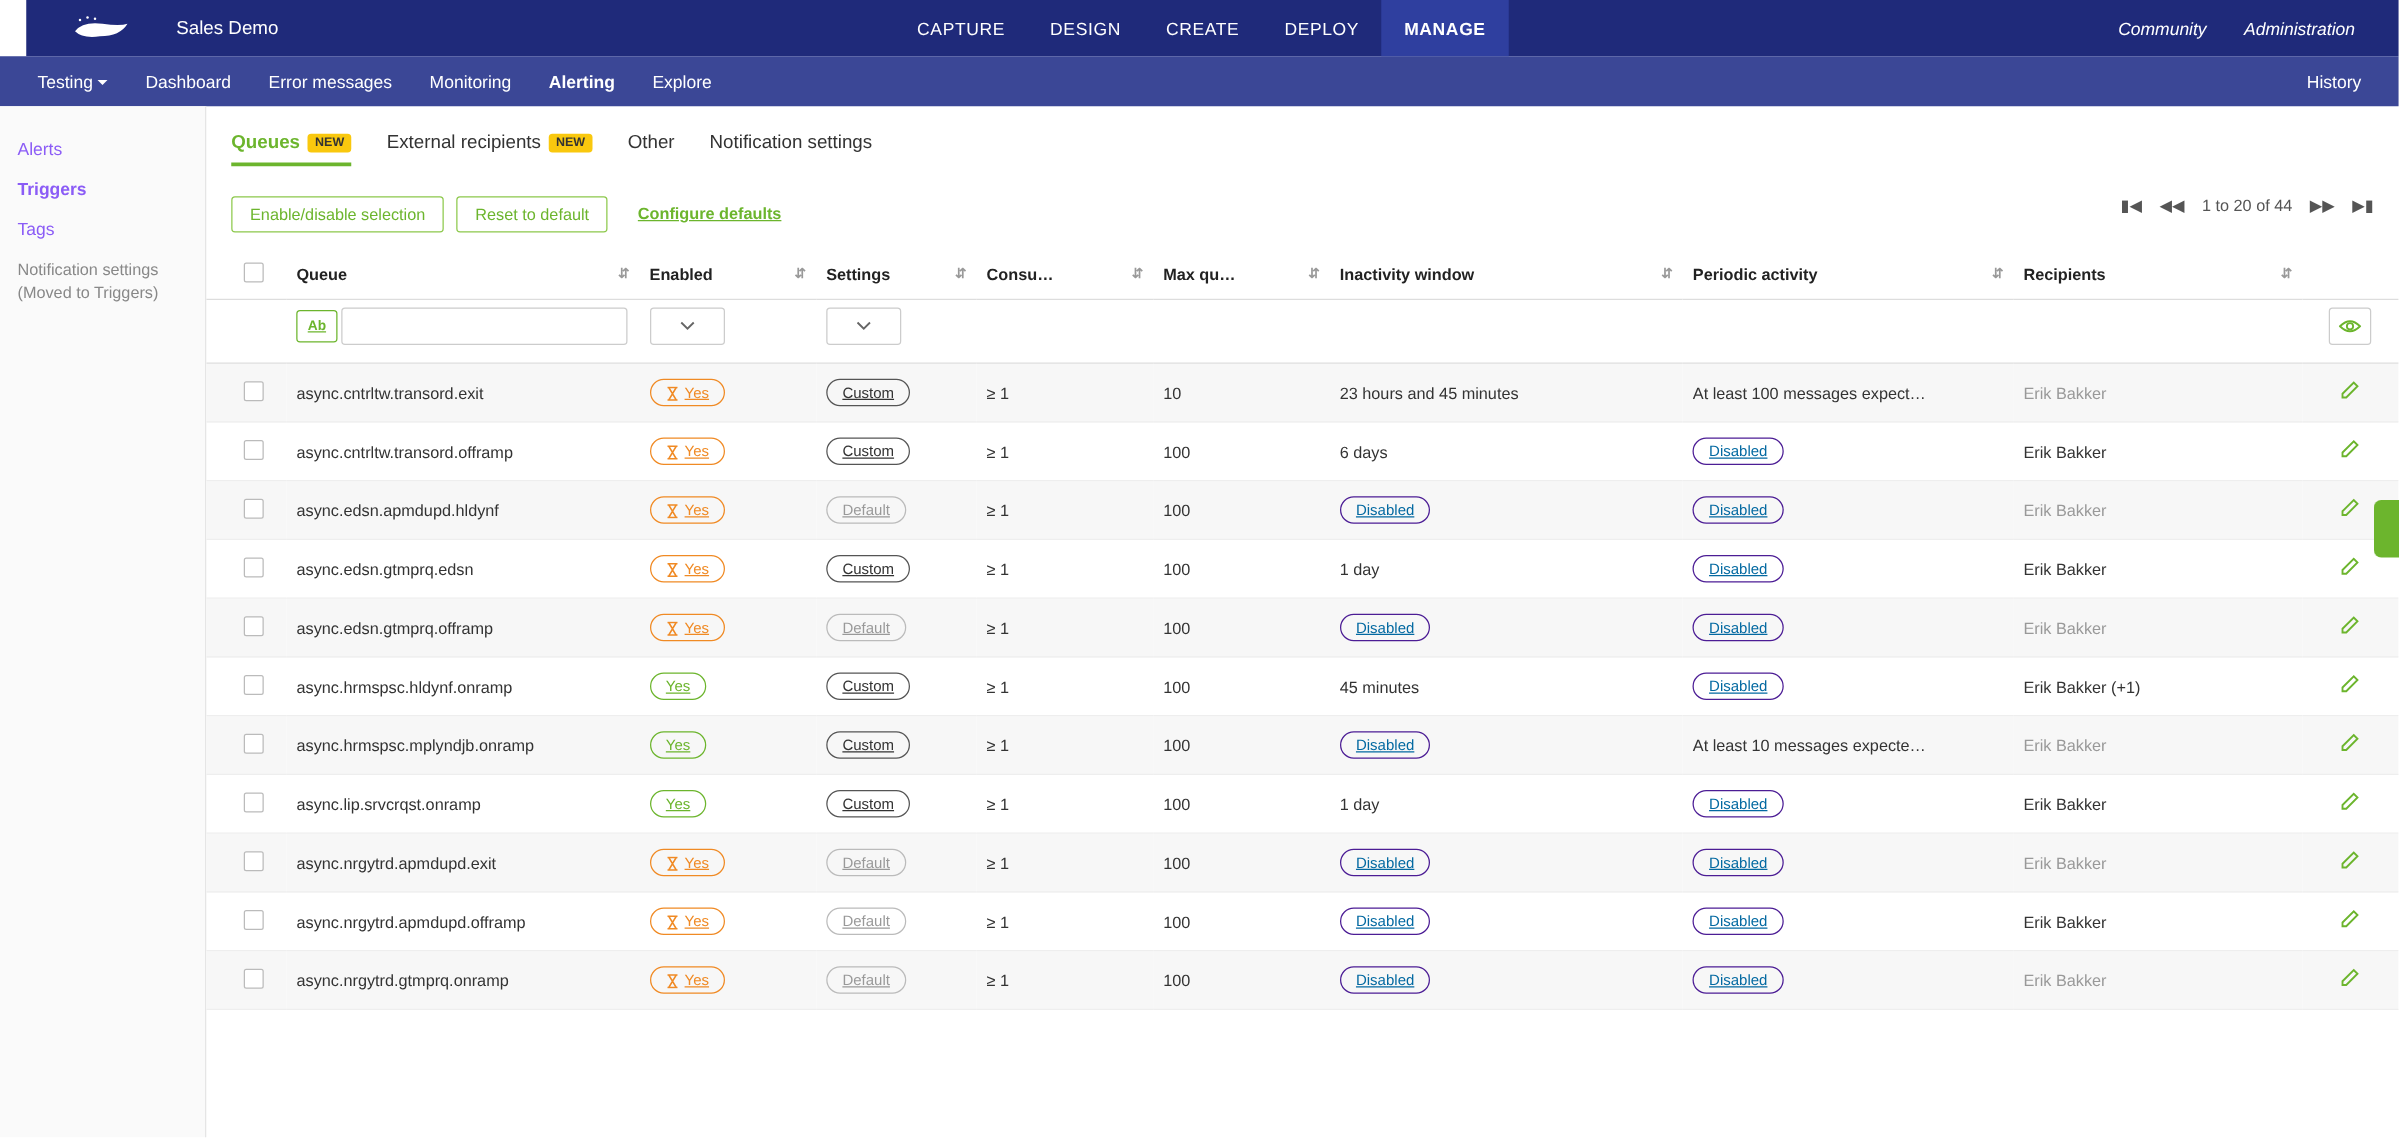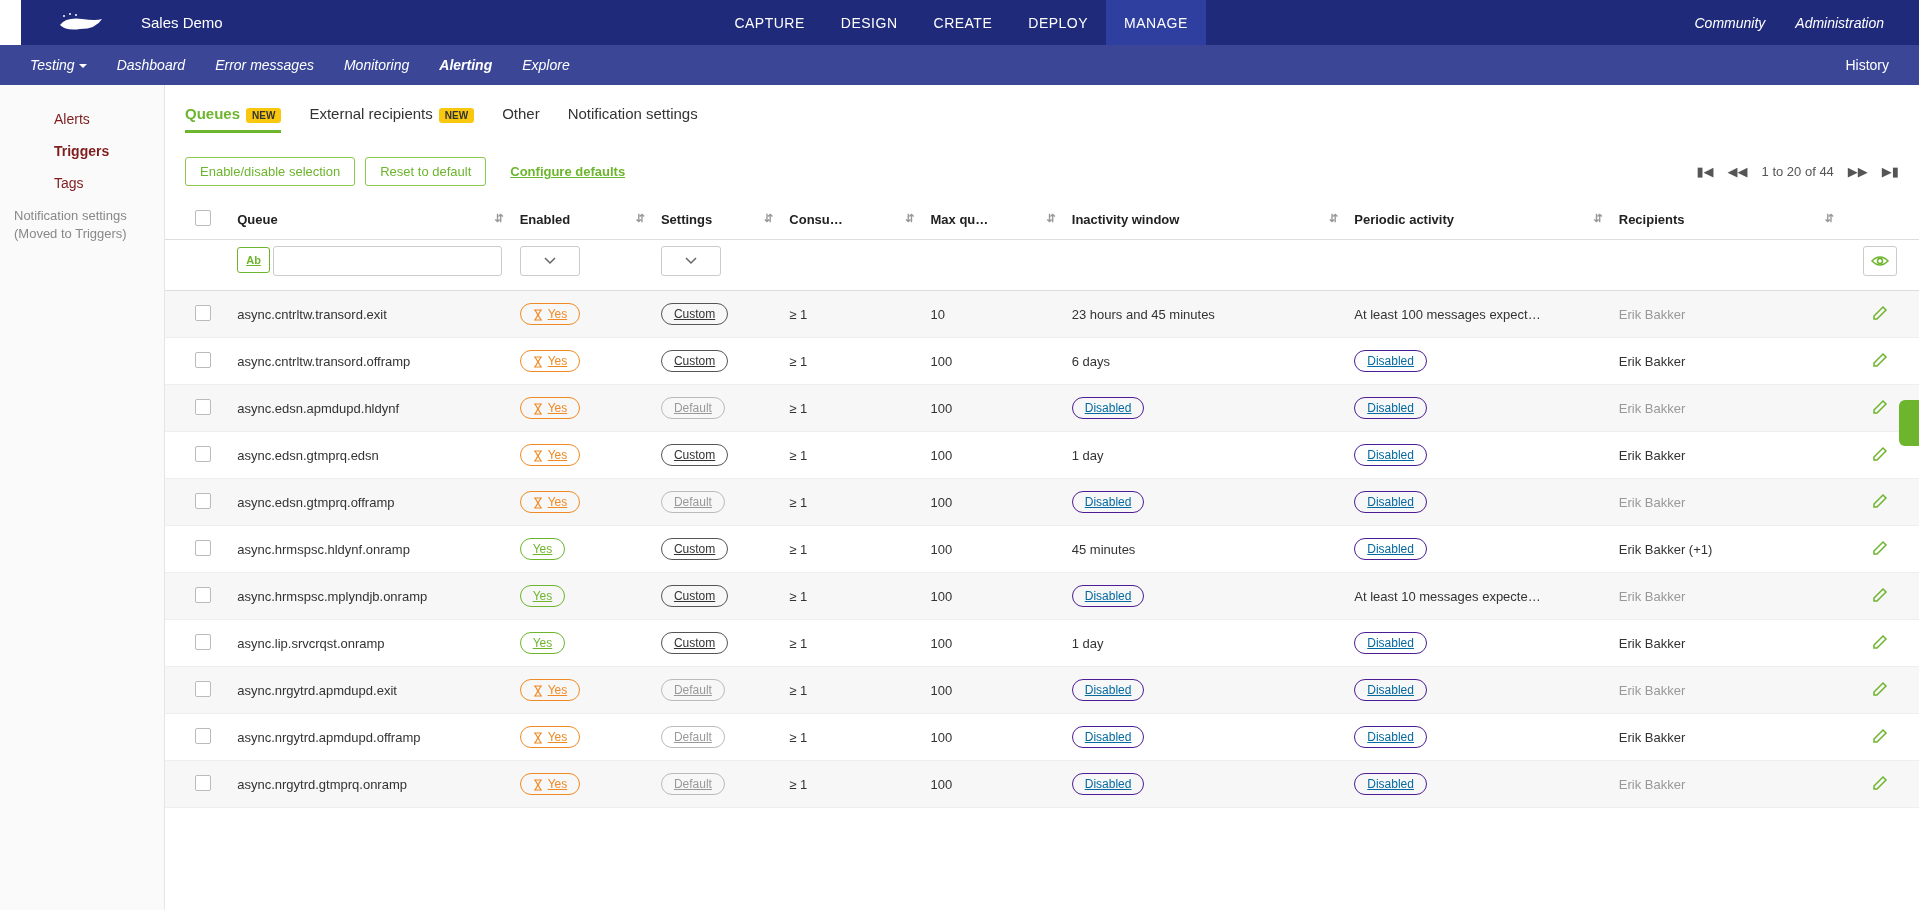--- a/index.html
+++ b/index.html
@@ -4,49 +4,49 @@
 <style>
   * { box-sizing: border-box; margin: 0; padding: 0; }
   body { font-family: "Segoe UI", Arial, sans-serif; font-size: 14px; color: #333; background: #fff; }
   
   
   .topnav { background: #1f2a7a; color: #fff; height: 45px; display: flex; align-items: center; padding: 0 0 0 0; margin-left: 21px; }
   .logo { width: 100px; display:flex; align-items:center; justify-content:center; padding-left:20px;}
   .brand { padding: 0 20px; font-size: 15px; }
   .nav-center { flex: 1; display: flex; justify-content: center; }
   .nav-center .item { padding: 0 18px; height:45px; display:flex; align-items:center; font-size:14px; letter-spacing:0.5px; cursor:pointer; }
-  .nav-center .item.active { background: #2f3f9f; }
+  .nav-center .item.active { background: #2f3f9f; font-weight: bold; }
   .nav-right { display:flex; padding-right:20px;font-style:italic; }
   .nav-right .item { padding: 0 15px; cursor:pointer; }
 
   
   .subnav { background: #3b4796; color:#fff; height:40px; display:flex; align-items:center; padding:0 15px; justify-content:space-between;}
-  .subnav-left { display:flex; align-items:flex-start;font-style:italic; }
+  .subnav-left { display:flex; align-items:flex-start; }
   .subnav .item { padding: 0 15px; font-size:14px; cursor:pointer; }
   .subnav .item.active { font-weight:bold; }
   .subnav .caret::after { content:""; display:inline-block; margin-left:4px; border-top:4px solid #fff; border-left:4px solid transparent; border-right:4px solid transparent; vertical-align:middle;}
 
   
   .layout { display:flex; height: calc(100vh - 85px); }
   .sidebar { width: 165px; background:#fafafa; border-right:1px solid #e5e5e5; padding: 18px 14px; }
-  .sidebar .sitem { padding: 8px 0; color:#7f1d1d; cursor:pointer; font-size:14px;margin-left:40px; }
+  .sidebar .sitem { padding: 8px 0; color:#8b5cf6; cursor:pointer; font-size:14px; }
   .sidebar .sitem.active { font-weight:bold; }
   .sidebar .disabled { color:#888; font-size:13px; padding-top:8px; line-height:1.4; }
 
   .content { flex:1; overflow:auto; padding: 20px 0 0 0; position:relative;}
 
   
   .tabs { display:flex; align-items:flex-end; gap:28px; padding: 0 20px 10px 20px; border-bottom: 1px solid transparent;}
   .tab { padding-bottom:10px; cursor:pointer; color:#333; font-size:15px; position:relative; }
   .tab.active { color:#6cb52d; font-weight:bold; }
   .tab.active::after { content:""; position:absolute; bottom:-1px; left:0; right:0; height:3px; background:#6cb52d;}
   .badge-new { background:#f9c80e; color:#333; font-size:10px; font-weight:bold; padding:2px 6px; border-radius:3px; margin-left:6px; vertical-align:middle;}
 
   
-  .toolbar { display:flex; align-items:center; padding: 14px 20px; }
+  .toolbar { display:flex; align-items:flex-start; padding: 14px 20px; }
   .btn-outline-green { border:1px solid #8cc84b; color:#6cb52d; background:#fff; padding:6px 14px; border-radius:3px; font-size:13px; cursor:pointer; margin-right:10px;}
   .btn-link-green { color:#6cb52d; font-weight:bold; padding:6px 14px; cursor:pointer; font-size:13px;text-decoration:underline;}
   .pager { margin-left:auto; display:flex; align-items:center; gap:14px; color:#555; font-size:13px;}
   .pager .picon { cursor:pointer; color:#555; }
 
   
   table { width:100%; border-collapse:collapse; }
   thead th { text-align:left; font-size:13px; font-weight:bold; color:#222; padding: 10px 8px; border-bottom:1px solid #ddd; position:relative;}
   thead th .sort { float:right; color:#999; font-size:11px;}
   thead tr.filter-row th { padding: 6px 8px 14px 8px; vertical-align:top;}

